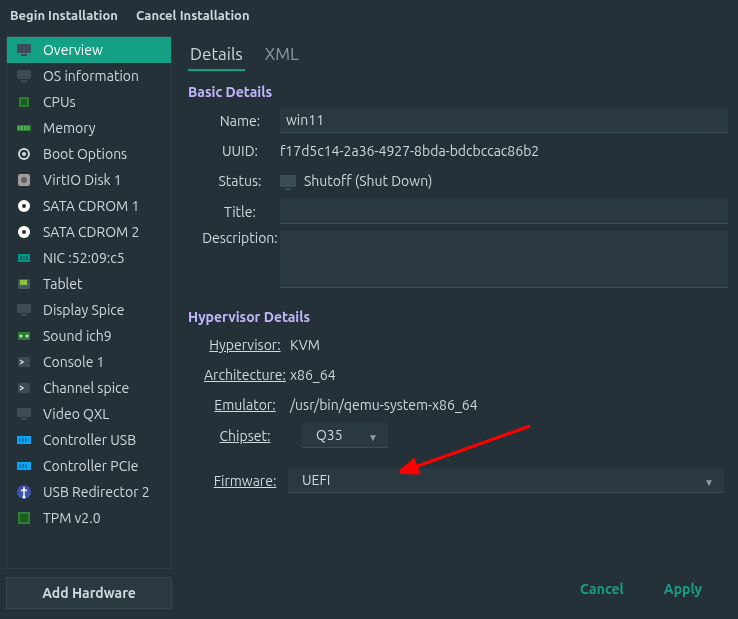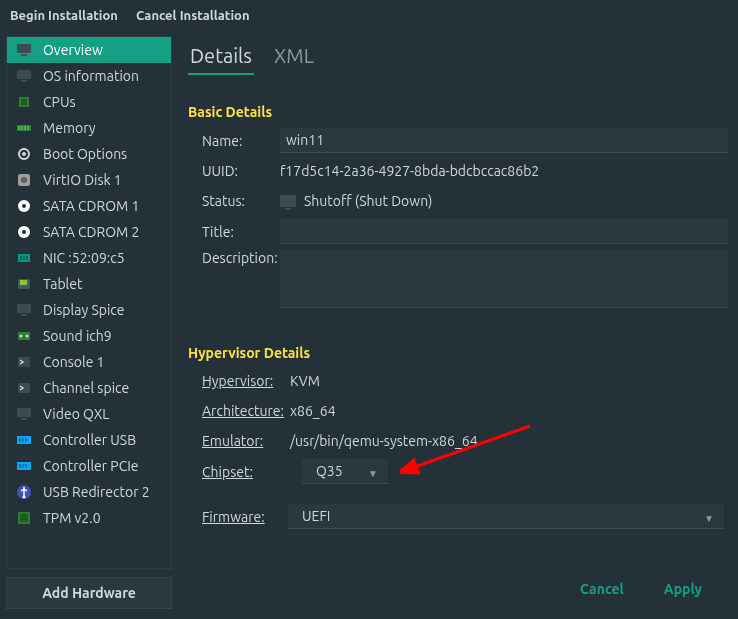--- a/index.html
+++ b/index.html
@@ -74,46 +74,46 @@
     flex: 1;
     padding: 6px 10px 6px 10px;
     display: flex;
     flex-direction: column;
   }
   .tabs {
     display: flex;
     gap: 18px;
     border-bottom: 1px solid transparent;
     padding: 4px 0 0 0;
-    font-size: 20px;
+    font-size: 17px;
   }
   .tab {
     padding: 4px 2px 6px 2px;
     color: #8a9aa2;
     cursor: pointer;
   }
   .tab.active {
     color: #cfd8dc;
     border-bottom: 2px solid #14a085;
   }
   .section-title {
     font-weight: 700;
-    color: #fde047;
-    margin-top: 28px;
+    color: #c4b5fd;
+    margin-top: 12px;
     margin-bottom: 8px;
   }
   .row {
     display: flex;
     align-items: center;
     margin-bottom: 6px;
     min-height: 24px;
   }
   .row .label {
     width: 90px;
-    text-align: left;
+    text-align: center;
     padding-left: 14px;
     color: #cfd8dc;
   }
   .row .value {
     flex: 1;
     padding-left: 2px;
     color: #cfd8dc;
   }
   .row.desc { align-items: flex-start; }
   .text-input, .text-area {

